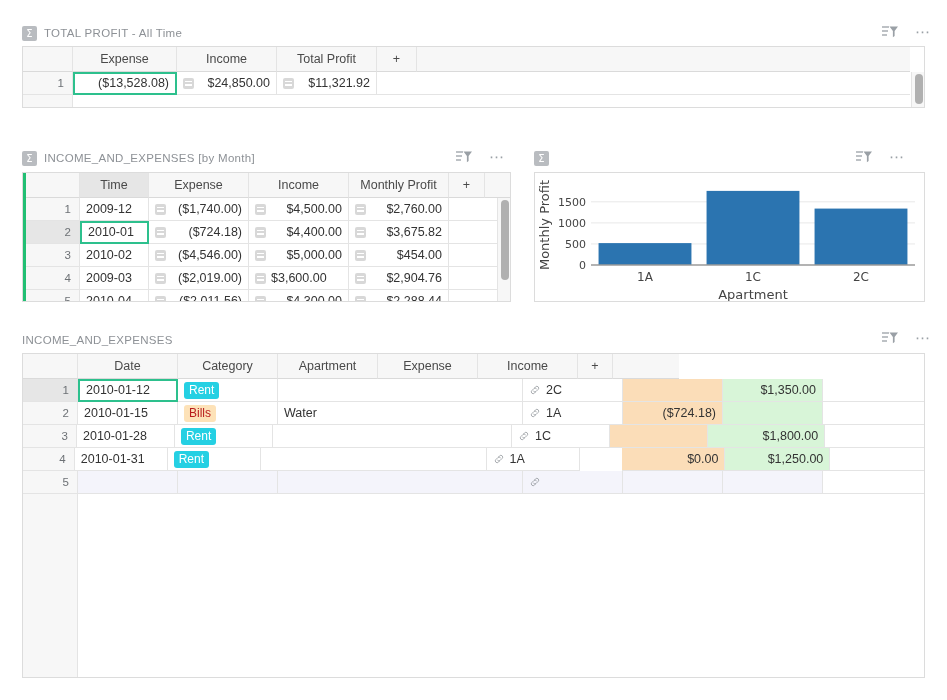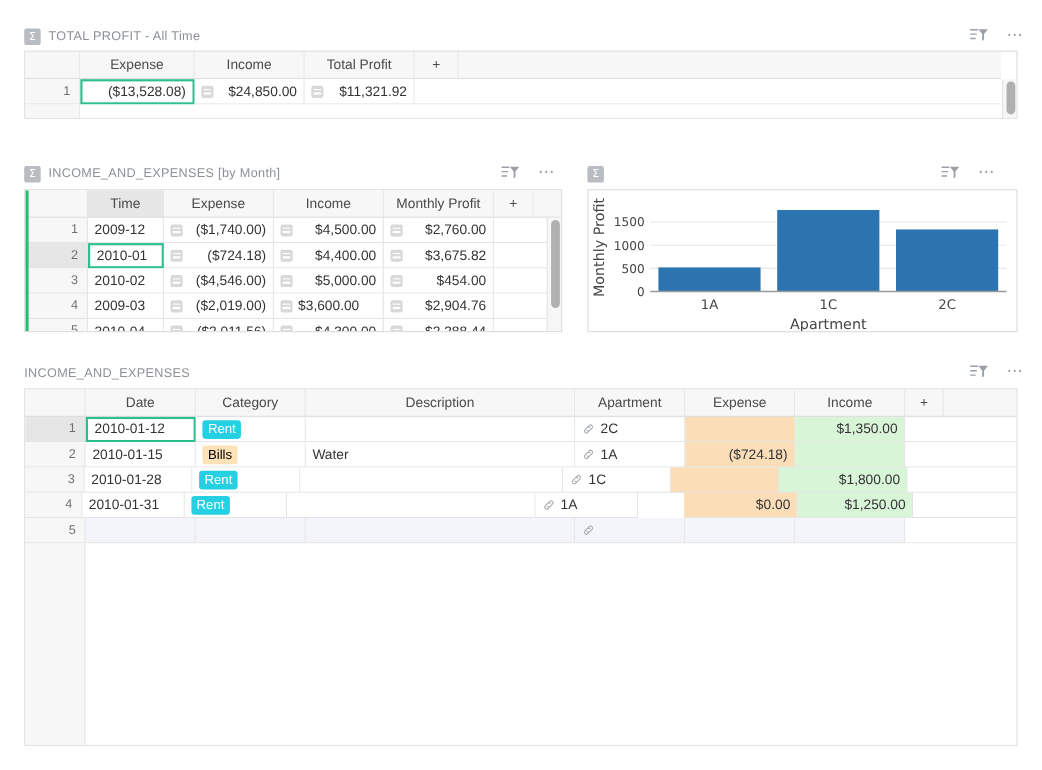--- a/index.html
+++ b/index.html
@@ -96,21 +96,21 @@
   .chart-box {
     position: absolute; border: 1px solid #dcdcdc; background: #fff;
   }
 
   
   .badge {
     display: inline-block; border-radius: 3px; padding: 1px 5px 2px;
     font-size: 12px; line-height: 14px;
   }
   .badge-rent { background: #25d0e3; color: #ffffff; }
-  .badge-bills { background: #fde2b8; color: #000000; }
+  .badge-bills { background: #fde2b8; color: #b91c1c; }
   .clip { margin-right: 5px; flex: none; opacity: .75; }
   .cur-exp { background: #fbddb8 !important; }
   .cur-inc { background: #d8f5d8 !important; }
   .newrow .cell { background: #f4f4fb !important; }
   .filler { background: #ffffff; border-right: none; }
 </style>
 </head>
 <body>
 
 <div class="app">
@@ -353,21 +353,20 @@
       </svg>
     </span>
     <span class="dots-ico">⋯</span>
   </div>
 
   <div class="grid grid-border" style="left:22px; top:353px; width:903px; height:325px;">
     <div class="row hrow">
       <div class="cell hcell gutter" style="width:55px;"></div>
       <div class="cell hcell" style="width:100px;">Date</div>
       <div class="cell hcell" style="width:100px;">Category</div>
-      <div class="cell hcell" style="width:245px;">Description</div>
       <div class="cell hcell" style="width:100px;">Apartment</div>
       <div class="cell hcell" style="width:100px;">Expense</div>
       <div class="cell hcell" style="width:100px;">Income</div>
       <div class="cell hcell" style="width:35px;">+</div>
       <div class="cell hcell blank" style="width:66px;"></div>
     </div>
 
     <div class="row">
       <div class="cell gutter sel" style="width:55px;">1</div>
       <div class="cell selcell" style="width:100px;">2010-01-12</div>

